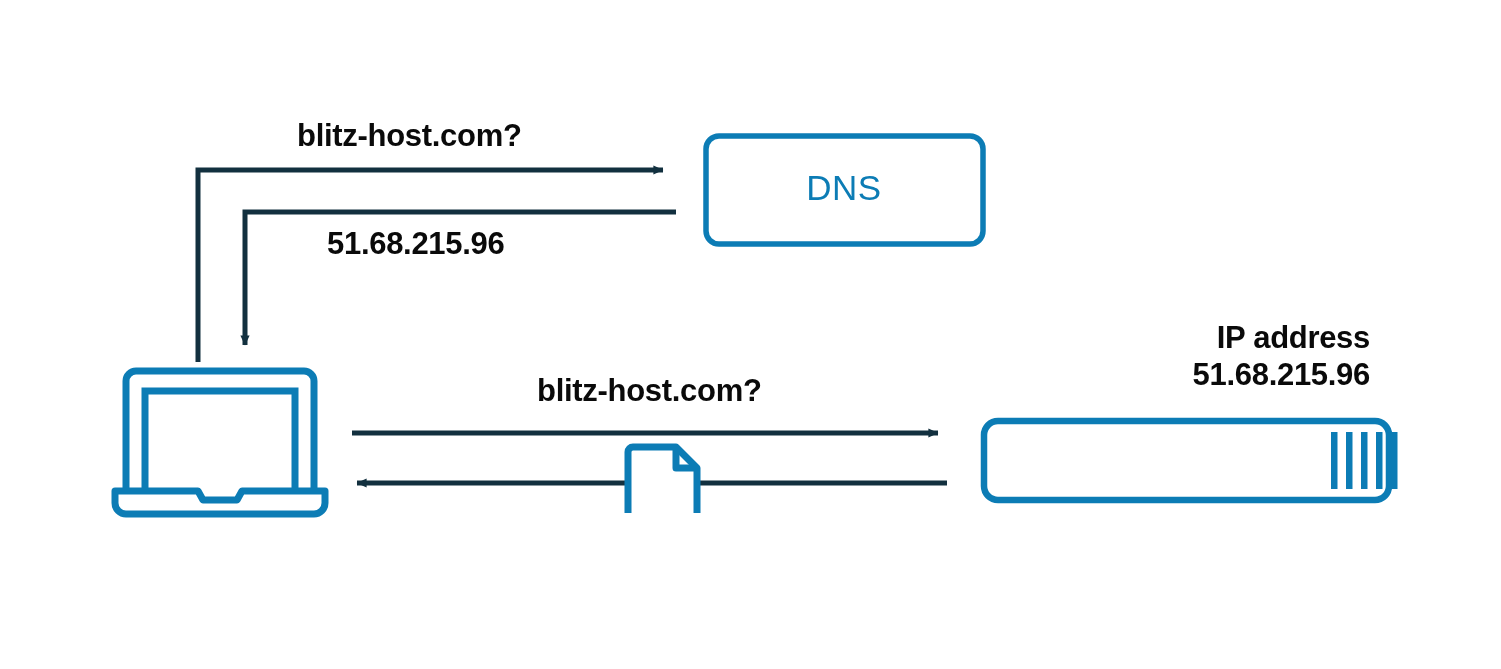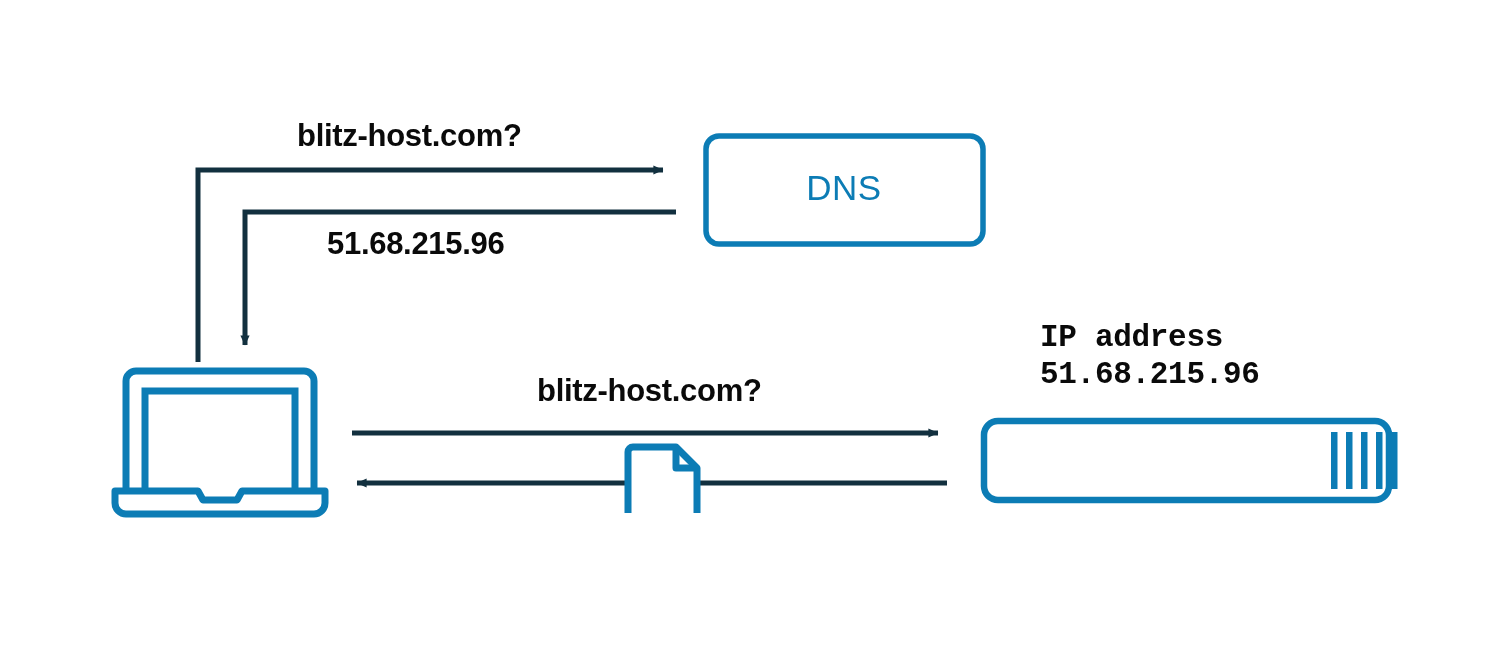--- a/index.html
+++ b/index.html
@@ -30,22 +30,21 @@
     position: absolute;
     color: #0a0a0a;
     font-family: "Liberation Sans", sans-serif;
     font-size: 31px;
     font-weight: 600;
     letter-spacing: -0.3px;
     white-space: nowrap;
     line-height: 1.18;
   }
   .label-center {
-    text-align: left;
-    font-family: Liberation Mono, monospace;
+    text-align: right;
   }
   #dns-label {
     position: absolute;
     color: #0c7cb5;
     font-family: "Liberation Sans", sans-serif;
     font-size: 35px;
     font-weight: 500;
     letter-spacing: 0.5px;
     white-space: nowrap;
     text-align: center;

